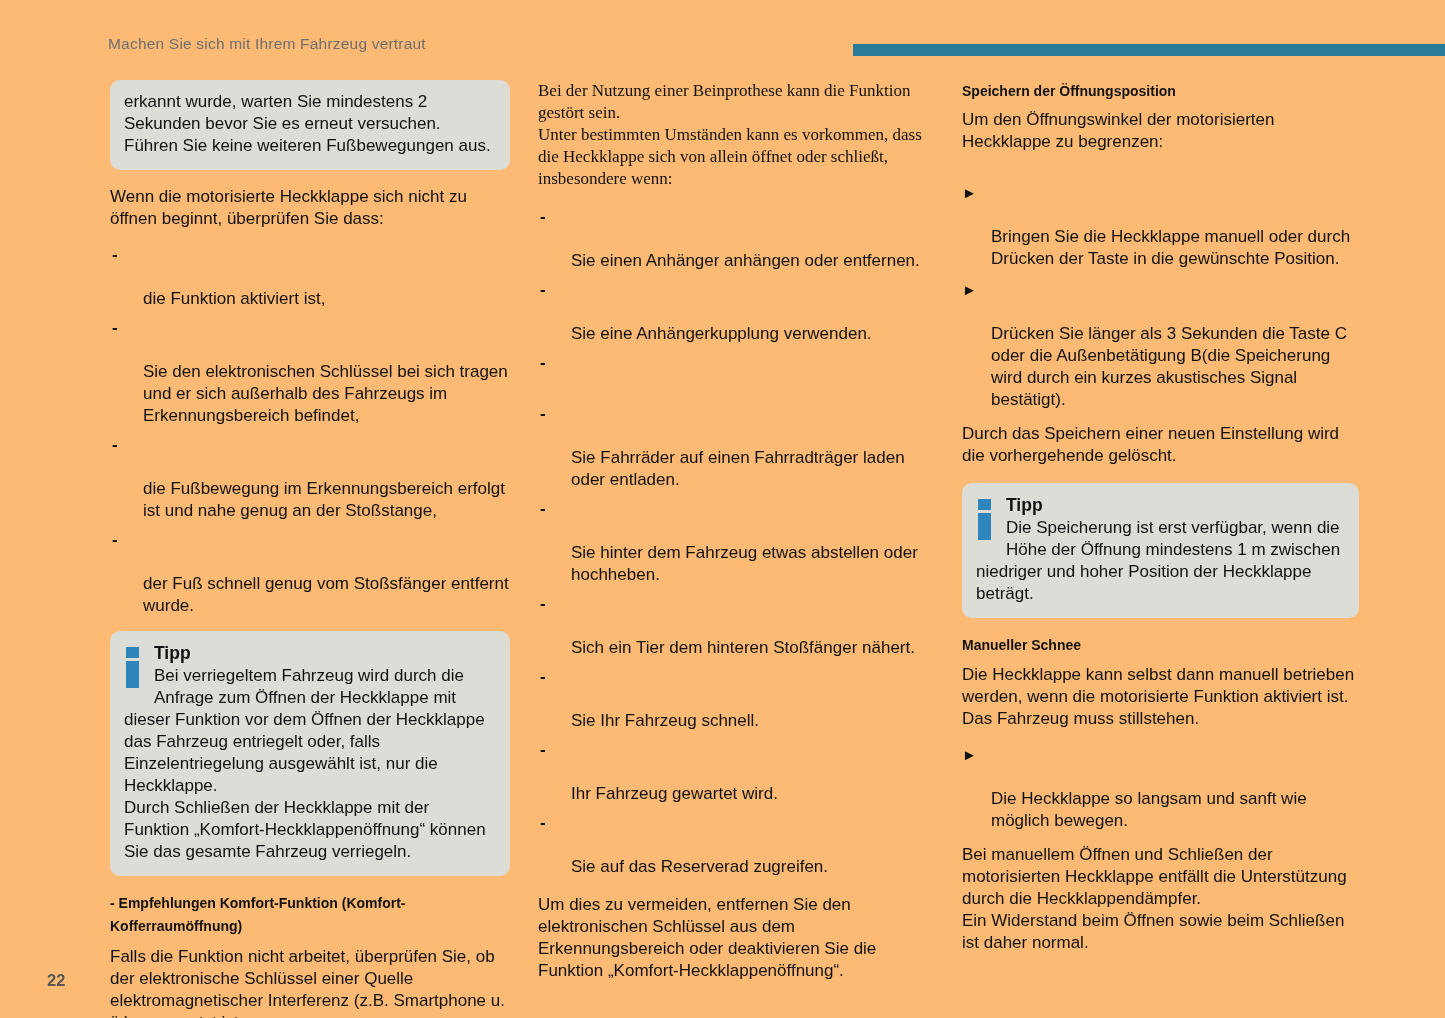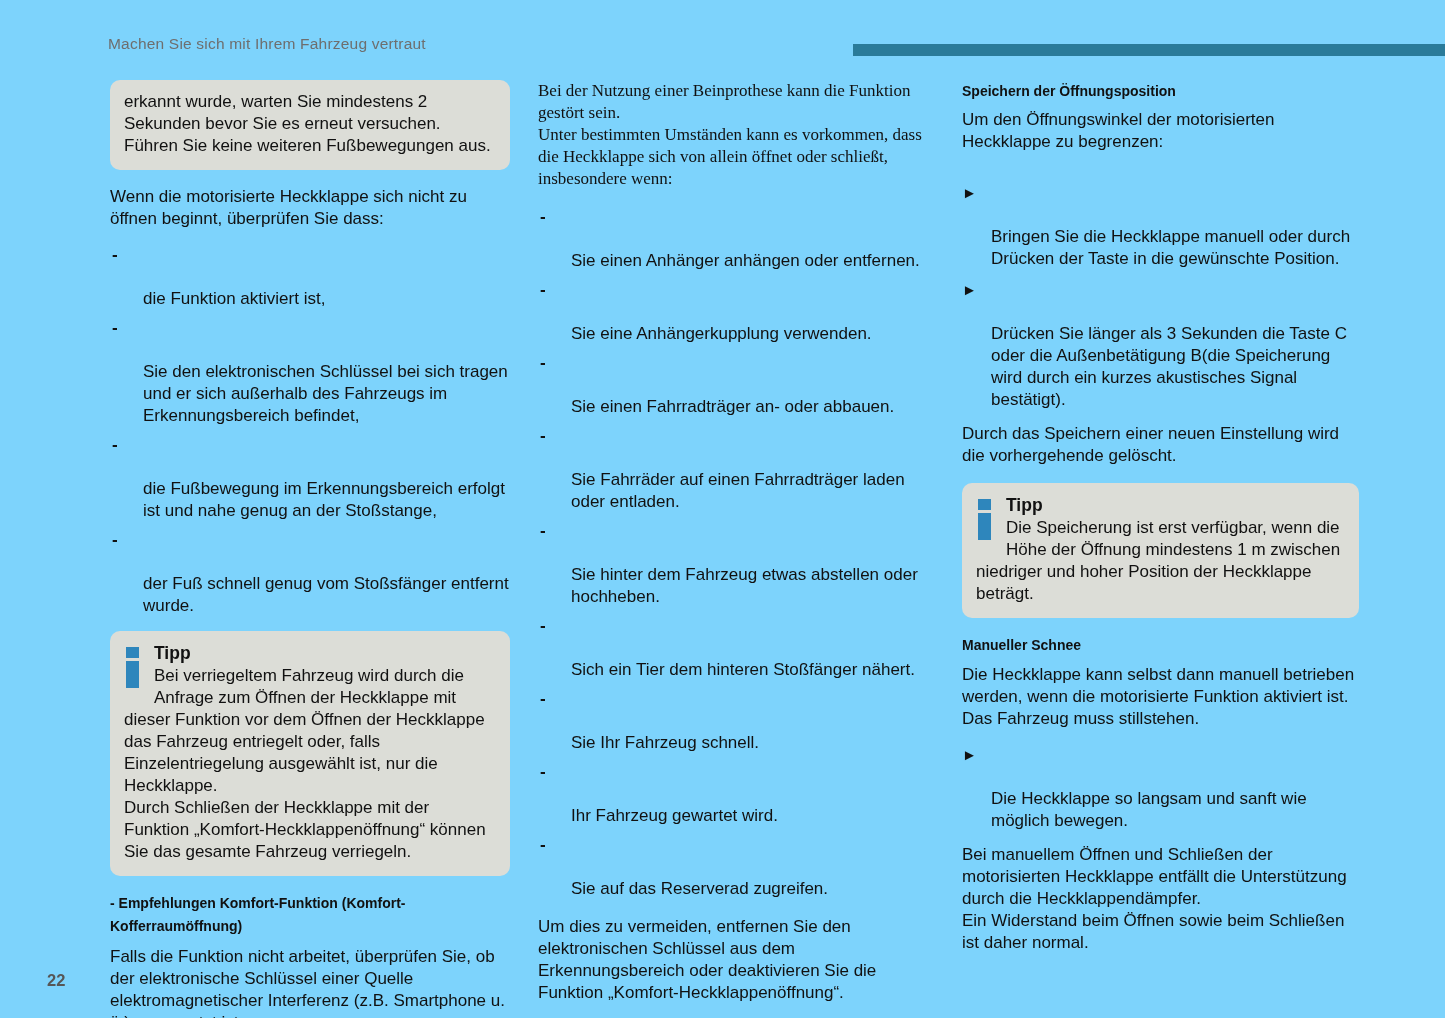--- a/index.html
+++ b/index.html
@@ -1,20 +1,20 @@
 <!DOCTYPE html>
 <html lang="de"><head>
 <meta charset="utf-8">
 <style>
   html, body { margin: 0; padding: 0; background: #ffffff; }
   .page {
     position: relative;
     width: 1445px;
     height: 1018px;
-    background: #7dd3fc;
+    background: #fdba74;
     font-family: "Liberation Sans", sans-serif;
     color: #111111;
     font-size: 17px;
     line-height: 22px;
     overflow: hidden;
   }
   .header-title {
     position: absolute;
     left: 108px;
     top: 33px;
@@ -157,21 +157,20 @@
       <div class="item">
         <span class="marker">-</span>
         <span>Sie einen Anhänger anhängen oder entfernen.</span>
       </div>
       <div class="item">
         <span class="marker">-</span>
         <span>Sie eine Anhängerkupplung verwenden.</span>
       </div>
       <div class="item">
         <span class="marker">-</span>
-        <span>Sie einen Fahrradträger an- oder abbauen.</span>
       </div>
       <div class="item">
         <span class="marker">-</span>
         <span>Sie Fahrräder auf einen Fahrradträger laden oder entladen.</span>
       </div>
       <div class="item">
         <span class="marker">-</span>
         <span>Sie hinter dem Fahrzeug etwas abstellen oder hochheben.</span>
       </div>
       <div class="item">

